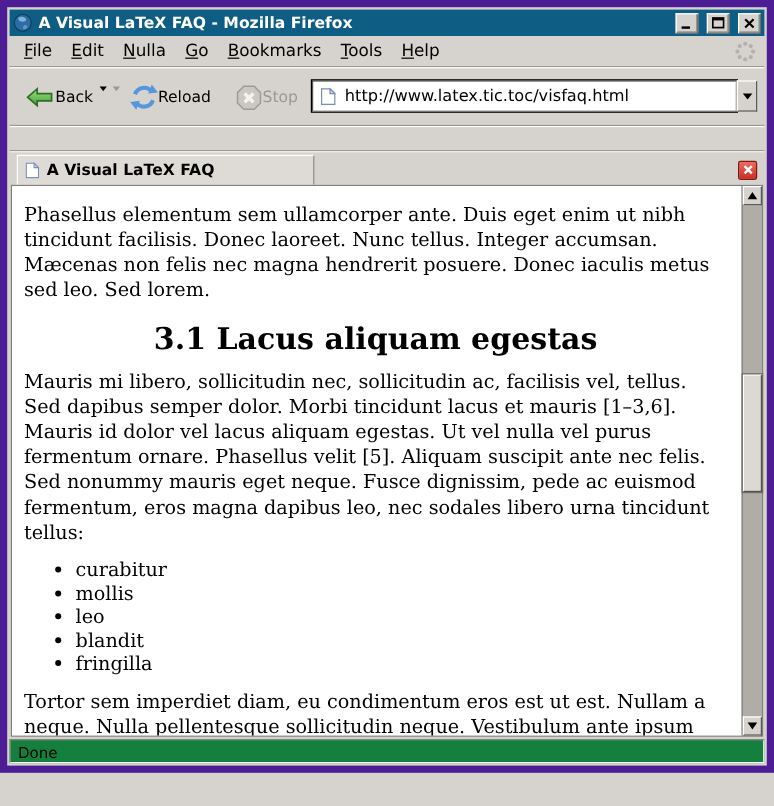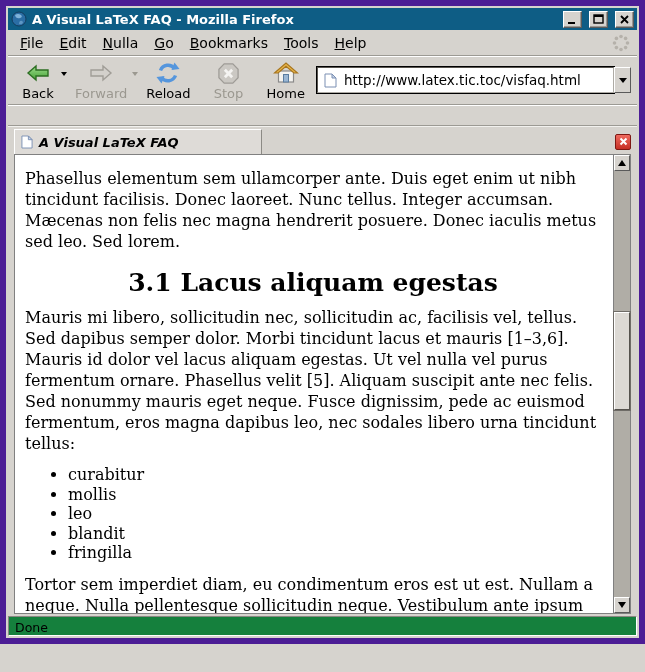--- a/index.html
+++ b/index.html
@@ -57,21 +57,21 @@
   
   .toolbar {
     height:49px; flex:0 0 49px;
     display:flex; align-items:center;
     padding:2px 6px 2px 8px;
     border-top:1px solid #ffffff;
     border-bottom:1px solid #9c9a94;
     background:#d6d3ce;
   }
   .tbtn {
-    display:flex; flex-direction:column; align-items:center; justify-content:center;
+    display:flex; flex-direction:row; align-items:center; justify-content:center;
     padding:1px 4px; min-width:44px;
   }
   .tbtn .icon { height:25px; display:flex; align-items:flex-end; }
   .tbtn .lbl { font-size:13px; color:#000; margin-top:1px; }
   .tbtn.disabled .lbl { color:#9b9890; }
   .drop-arrow {
     width:0; height:0; margin:0 4px 14px 1px;
     border-left:3px solid transparent; border-right:3px solid transparent;
     border-top:4px solid #000;
   }
@@ -109,21 +109,20 @@
     border-bottom:1px solid #9c9a94;
   }
 
   
   .tabbar {
     height:28px; flex:0 0 28px;
     background:#d6d3ce;
     border-top:1px solid #f2f1ee;
     display:flex; align-items:stretch;
     padding-top:2px;
-    font-style:italic;
   }
   .tab {
     width:248px; flex:0 0 248px;
     background:#dedbd7;
     border-top:1px solid #ffffff; border-left:1px solid #ffffff;
     border-right:1px solid #8c8a85;
     display:flex; align-items:center; gap:6px;
     padding:0 6px; margin-left:6px;
   }
   .tab .tab-label { font-size:13px; font-weight:bold; color:#000; white-space:nowrap; }
@@ -135,21 +134,21 @@
     border:1px solid #7e1813; border-radius:2px;
     display:flex; align-items:center; justify-content:center;
   }
 
   
   .content-wrap {
     flex:1 1 auto; min-height:0;
     display:flex; align-items:stretch;
     border:1px solid #808080;
     background:#ffffff;
-    margin:0 6px;
+    margin:0 1px;
   }
   .content {
     flex:1 1 auto; min-width:0;
     overflow:hidden;
     padding:2px 12px 0 10px;
     font-family:"DejaVu Serif","Liberation Serif",serif;
     font-size:16px; line-height:21px; color:#000;
   }
   .content p { margin:11px 0; }
   .content h2 {
@@ -267,28 +266,20 @@
                 <stop offset="1" stop-color="#44a035"></stop>
               </linearGradient>
             </defs>
           <path d="M11 5 L11 9 L23 9 L23 15 L11 15 L11 19 L3 12 Z" fill="url(#gb)" stroke="#2c6e22" stroke-width="1.4"></path>
         </svg>
       </span>
       <span class="lbl">Back</span>
     </div>
     <span class="drop-arrow"></span>
 
-    <div class="tbtn disabled">
-      <span class="icon">
-        <svg width="26" height="24" viewBox="0 0 26 24">
-          <path d="M15 5 L15 9 L3 9 L3 15 L15 15 L15 19 L23 12 Z" fill="#d3d0cb" stroke="#a09d97" stroke-width="1.4"></path>
-        </svg>
-      </span>
-      <span class="lbl">Forward</span>
-    </div>
     <span class="drop-arrow disabled"></span>
 
     <div class="tbtn">
       <span class="icon">
         <svg width="24" height="24" viewBox="0 0 24 24">
           <path d="M4.5 9.5 A 8 8 0 0 1 18.5 7.5" fill="none" stroke="#5596dd" stroke-width="3.4"></path>
           <polygon points="18.5,1.5 23.5,8 15.5,9" fill="#5596dd"></polygon>
           <path d="M19.5 14.5 A 8 8 0 0 1 5.5 16.5" fill="none" stroke="#5596dd" stroke-width="3.4"></path>
           <polygon points="5.5,22.5 0.5,16 8.5,15" fill="#5596dd"></polygon>
         </svg>
@@ -299,30 +290,20 @@
     <div class="tbtn disabled" style="margin-left:12px;text-align:right;">
       <span class="icon">
         <svg width="23" height="23" viewBox="0 0 24 24">
           <polygon points="7.5,2 16.5,2 22,7.5 22,16.5 16.5,22 7.5,22 2,16.5 2,7.5" fill="#cbc8c3" stroke="#9e9b96" stroke-width="1.3"></polygon>
           <path d="M8.2 8.2 L15.8 15.8 M15.8 8.2 L8.2 15.8" stroke="#f4f3f1" stroke-width="3"></path>
         </svg>
       </span>
       <span class="lbl">Stop</span>
     </div>
 
-    <div class="tbtn" style="margin-left:12px;">
-      <span class="icon">
-        <svg width="26" height="24" viewBox="0 0 26 24">
-          <rect x="5.5" y="10" width="15" height="11" fill="#f4f3f0" stroke="#8a8a8a" stroke-width="1.2"></rect>
-          <polygon points="1.5,12 13,2 24.5,12 21,12 13,5.2 5,12" fill="#e8b64c" stroke="#a8761f" stroke-width="1.2"></polygon>
-          <rect x="10.5" y="13.5" width="5" height="7.5" fill="#9bb7d4" stroke="#5a7da0" stroke-width="1"></rect>
-        </svg>
-      </span>
-      <span class="lbl">Home</span>
-    </div>
 
     <div class="urlbar">
       <div class="url-field">
         <svg width="13" height="15" viewBox="0 0 13 15">
           <path d="M1 1 L8 1 L12 5 L12 14 L1 14 Z" fill="#ffffff" stroke="#7a8fb3" stroke-width="1"></path>
           <path d="M8 1 L8 5 L12 5 Z" fill="#c9d6ea" stroke="#7a8fb3" stroke-width="1"></path>
         </svg>
         <span class="url-text">http://www.latex.tic.toc/visfaq.html</span>
       </div>
       <div class="url-drop">

